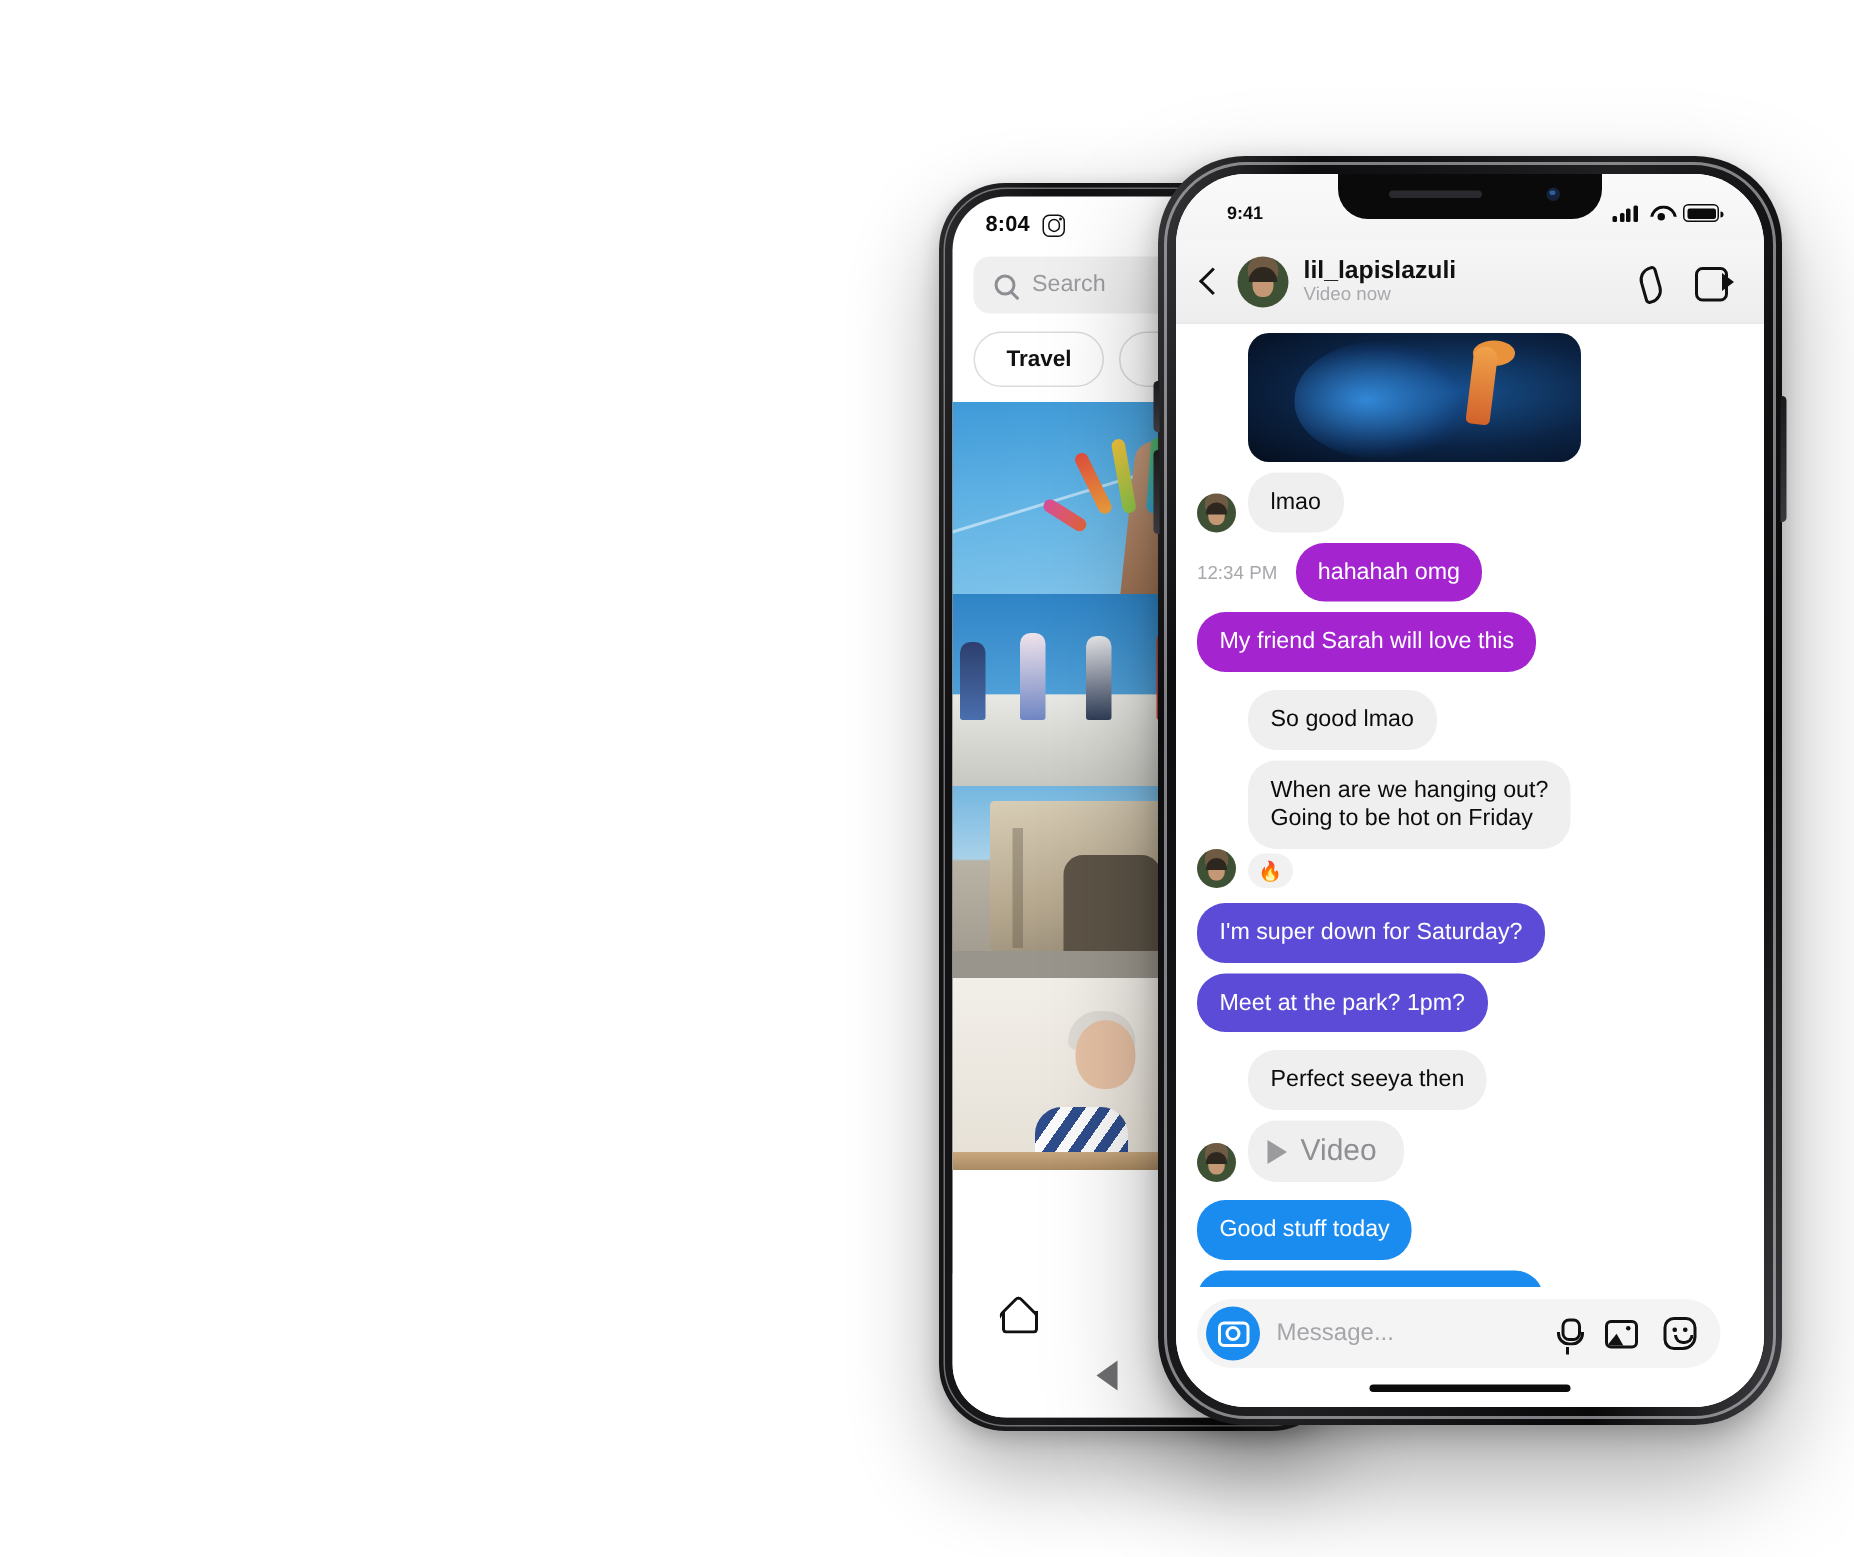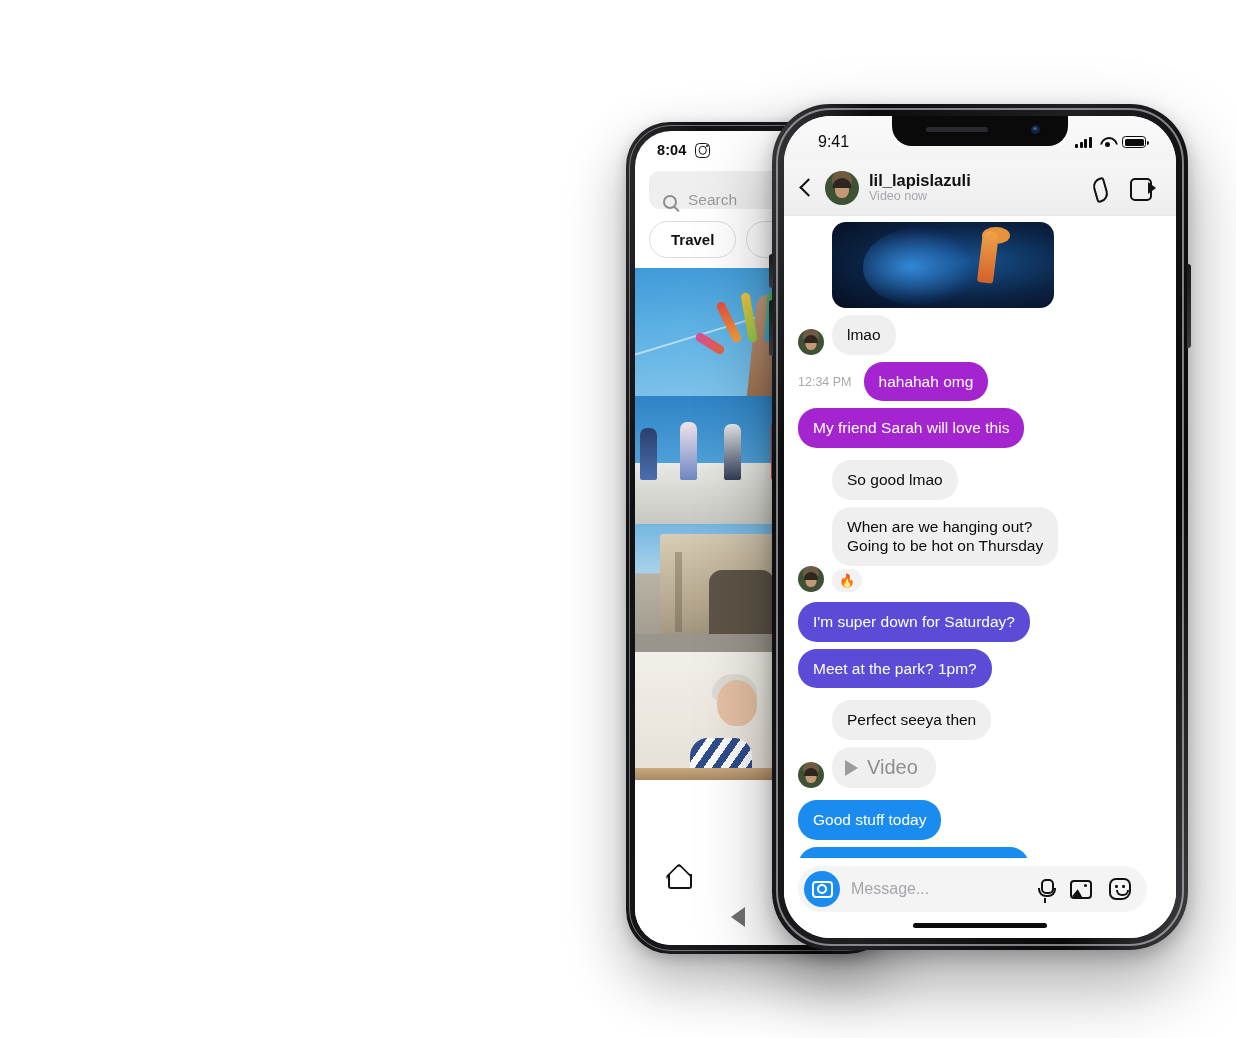--- a/index.html
+++ b/index.html
@@ -39,21 +39,21 @@
   .ig-glyph::before {
     content:''; position:absolute; left:50%; top:50%; transform:translate(-50%,-50%);
     width:6.5px; height:6.5px; border:1.6px solid #111; border-radius:50%;
   }
   .ig-glyph::after {
     content:''; position:absolute; right:1.6px; top:1.6px; width:2px; height:2px;
     background:#111; border-radius:50%;
   }
   .back-search {
     margin: 6px 14px 0 14px; height: 38px; background: #efeff0;
-    border-radius: 11px; display: flex; align-items: flex-end; gap: 11px; padding: 0 14px;
+    border-radius: 11px; display: flex; align-items: center; gap: 11px; padding: 0 14px;
   }
   .mag { width: 14px; height: 14px; border: 2px solid #8d8d92; border-radius: 50%; position: relative; flex: none; }
   .mag::after { content:''; position:absolute; right:-5px; bottom:-3px; width:7px; height:2px;
     background:#8d8d92; transform: rotate(45deg); border-radius:2px; }
   .back-search-ph { font-size: 15.5px; color: #9a9a9f; }
   .chips { display: flex; gap: 10px; padding: 12px 14px 10px 14px; }
   .chip {
     border: 1px solid #dcdcde; border-radius: 20px; padding: 9px 21px;
     font-size: 15px; font-weight: 700; color: #111; background:#fff; white-space: nowrap;
   }
@@ -175,21 +175,21 @@
     background:#14223a; border-radius:50%;
   }
   .notch .cam::after { content:''; position:absolute; left:2px; top:1.5px; width:3.5px; height:3.5px;
     background:#2f5f9e; border-radius:50%; }
 
   .front-status {
     height:44px; flex:none; display:flex; align-items:center; justify-content:space-between;
     padding: 8px 30px 0 34px;
     background: linear-gradient(180deg,#fafafa,#f4f4f5);
   }
-  .f-time { font-size:16px; font-weight:400; color:#0b0b0b; }
+  .f-time { font-size:12px; font-weight:700; color:#0b0b0b; }
   .f-right { display:flex; align-items:center; gap:7px; }
   .bars { display:flex; align-items:flex-end; gap:1.6px; height:11px; }
   .bars i { width:3px; background:#0b0b0b; border-radius:1px; display:block; }
   .wifi { width:16px; height:12px; position:relative; }
   .wifi::before {
     content:''; position:absolute; left:1px; top:1px; width:14px; height:14px;
     border:2.2px solid #0b0b0b; border-radius:50%;
     clip-path: polygon(0 0,100% 0,100% 42%,0 42%);
   }
   .wifi::after {
@@ -494,21 +494,21 @@
 
         <div class="row" style="margin-top:5px;">
           <span class="av-spacer"></span>
           <div class="bub in">So good lmao</div>
         </div>
 
         <div class="row">
           <span class="av-sm"></span>
           <div class="col-stack">
             <div class="bub in" style="white-space:pre-line;">When are we hanging out?
-Going to be hot on Thursday</div>
+Going to be hot on Friday</div>
             <span class="reaction">🔥</span>
           </div>
         </div>
 
         <div class="row out" style="margin-top:3px;">
           <div class="bub out" style="background:#5b4bd6;">I'm super down for Saturday?</div>
         </div>
 
         <div class="row out">
           <div class="bub out" style="background:#5b4bd6;">Meet at the park? 1pm?</div>

